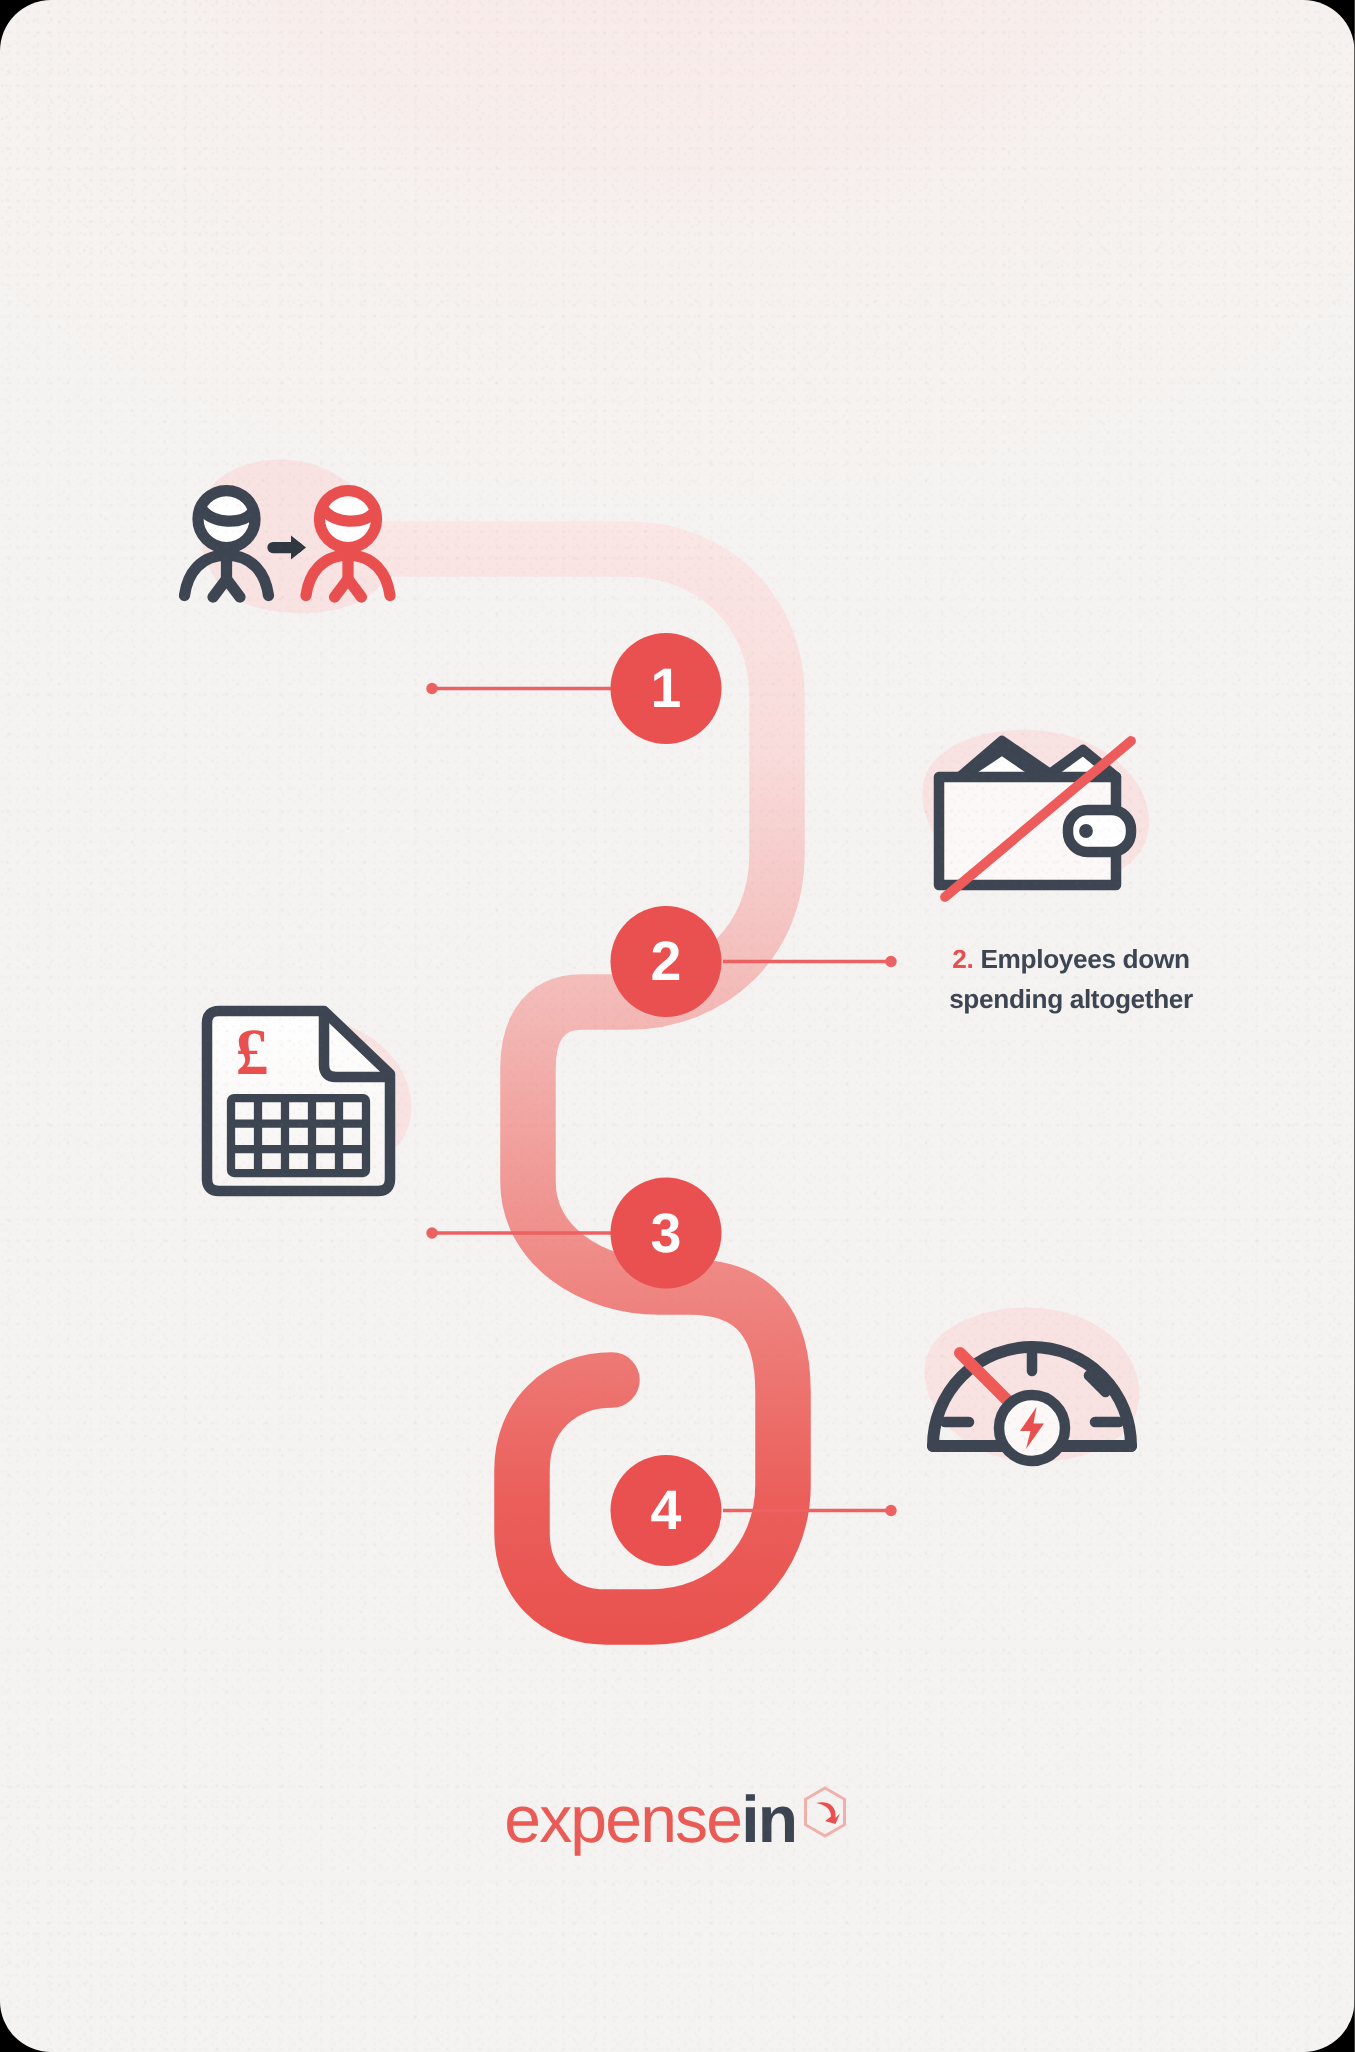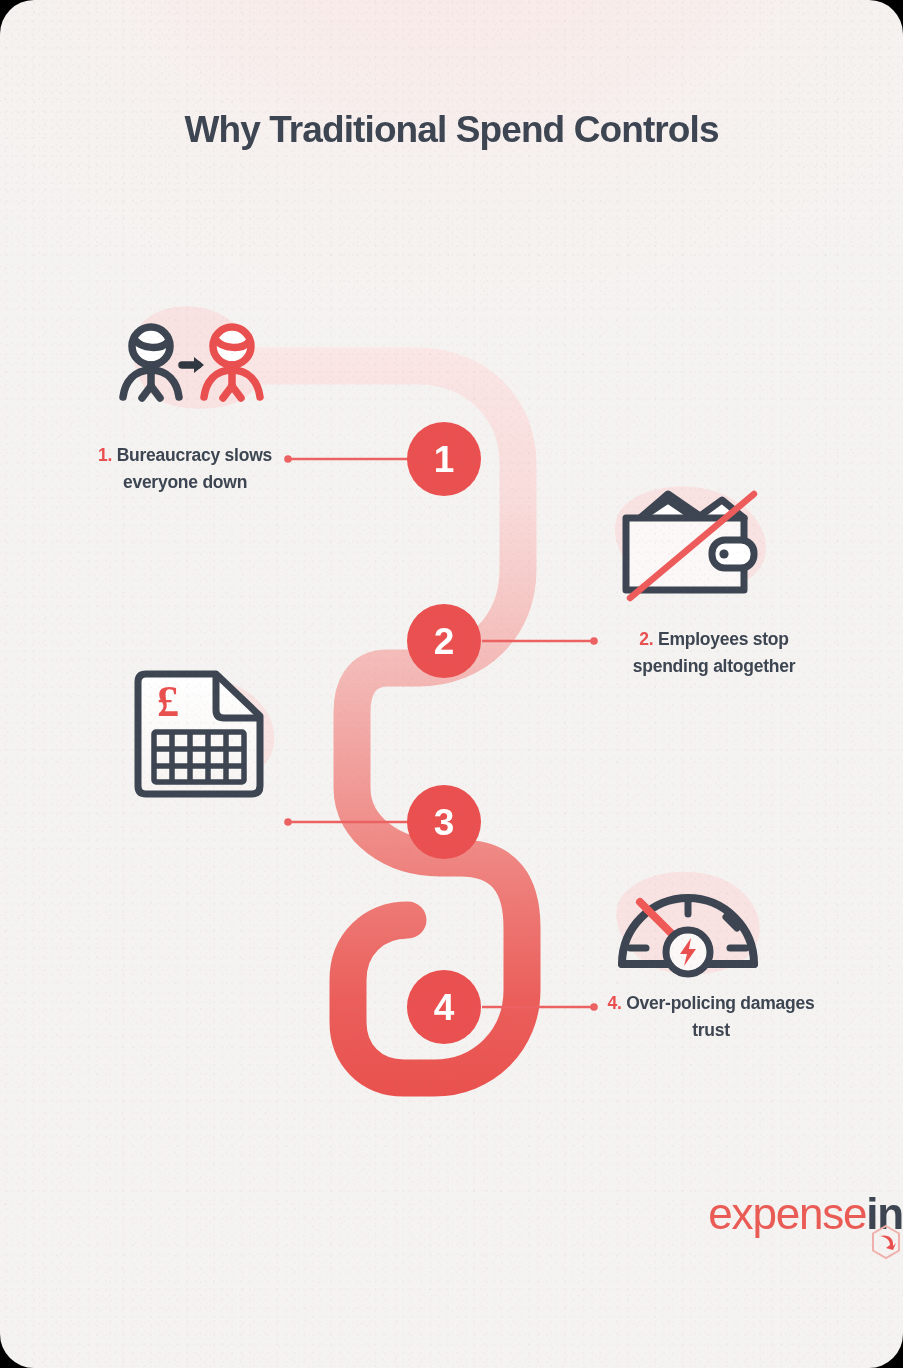--- a/index.html
+++ b/index.html
@@ -73,21 +73,21 @@
   
   .icon-box { position: absolute; }
   #icon-1 { left: 108px; top: 302px; width: 166px; height: 126px; }
   #icon-2 { left: 604px; top: 482px; width: 170px; height: 124px; }
   #icon-3 { left: 120px; top: 668px; width: 158px; height: 136px; }
   #icon-4 { left: 608px; top: 868px; width: 160px; height: 112px; }
 
   
   #logo {
     position: absolute; left: 0; right: 0; top: 1192px;
-    display: flex; align-items: flex-end; justify-content: center; flex-direction: column;
+    display: flex; align-items: center; justify-content: center;
   }
   #logo-text {
     font-size: 44px;
     font-weight: 500;
     letter-spacing: -1.2px;
     line-height: 1;
   }
   #logo-expense { color: #ea5b55; font-weight: 400; }
   #logo-in { color: #3c4551; font-weight: 700; }
   #logo-mark { margin-left: 2px; margin-top: -12px; }
@@ -168,21 +168,20 @@
       <circle cx="444" cy="822" r="37" fill="#e9504f"></circle>
       <text x="444" y="822" fill="#ffffff" font-family="Liberation Sans, sans-serif" font-size="37" font-weight="700" text-anchor="middle" dominant-baseline="central">3</text>
     </g>
     <g>
       <circle cx="444" cy="1007" r="37" fill="#e9504f"></circle>
       <text x="444" y="1007" fill="#ffffff" font-family="Liberation Sans, sans-serif" font-size="37" font-weight="700" text-anchor="middle" dominant-baseline="central">4</text>
     </g>
   </svg>
 
   <div id="title-block">
-    <span class="title-line title-line-1">Why Traditional Spend Controls</span>
   </div>
 
   <div class="icon-box" id="icon-1">
     <svg width="166" height="126" viewBox="0 0 166 126">
       <g fill="none" stroke="#3c4551" stroke-width="7.5" stroke-linecap="round" stroke-linejoin="round">
         <circle cx="43" cy="44" r="19" fill="#ffffff"></circle>
         <path d="M27 38 C34 47, 53 48, 60 40" fill="none"></path>
         <path d="M43 63 L43 84"></path>
         <path d="M43 68 C26 68, 17 80, 15 95"></path>
         <path d="M43 68 C60 68, 69 80, 71 95"></path>
@@ -252,31 +251,23 @@
         <line x1="118" y1="49" x2="129" y2="60"></line>
         <line x1="122" y1="80" x2="138" y2="80"></line>
       </g>
       <path d="M30 32 L84 86 L36 44 Z" fill="#ef5a56"></path>
       <line x1="32" y1="34" x2="82" y2="84" stroke="#ef5a56" stroke-width="8" stroke-linecap="round"></line>
       <circle cx="80" cy="84" r="22" fill="#fbf8f7" stroke="#3c4551" stroke-width="7"></circle>
       <path d="M83 70 L72 86 L79 86 L76 98 L88 81 L81 81 Z" fill="#ea4f4f"></path>
     </svg>
   </div>
 
-  <div class="step-label" id="label-1">
-    <span class="step-num">1.</span>
-    <span>Bureaucracy slows everyone down</span>
-  </div>
   <div class="step-label" id="label-2">
     <span class="step-num">2.</span>
-    <span>Employees stop spending altogether</span>
-  </div>
-  <div class="step-label" id="label-4">
-    <span class="step-num">4.</span>
-    <span>Over-policing damages trust</span>
+    <span>Employees down spending altogether</span>
   </div>
 
   <div id="logo">
     <div id="logo-text">
       <span id="logo-expense">expense</span><span id="logo-in">in</span>
     </div>
     <svg id="logo-mark" width="34" height="36" viewBox="0 0 34 36">
       <path d="M17 2 L30 9.5 L30 26.5 L17 34 L4 26.5 L4 9.5 Z" fill="none" stroke="#f0b0ab" stroke-width="2"></path>
       <path d="M11 12 C19 10, 25 14, 24 22 L27 19 L24 26 L17 24 L21 21 C21 16, 17 13, 11 12 Z" fill="#ea4f4f"></path>
     </svg>

